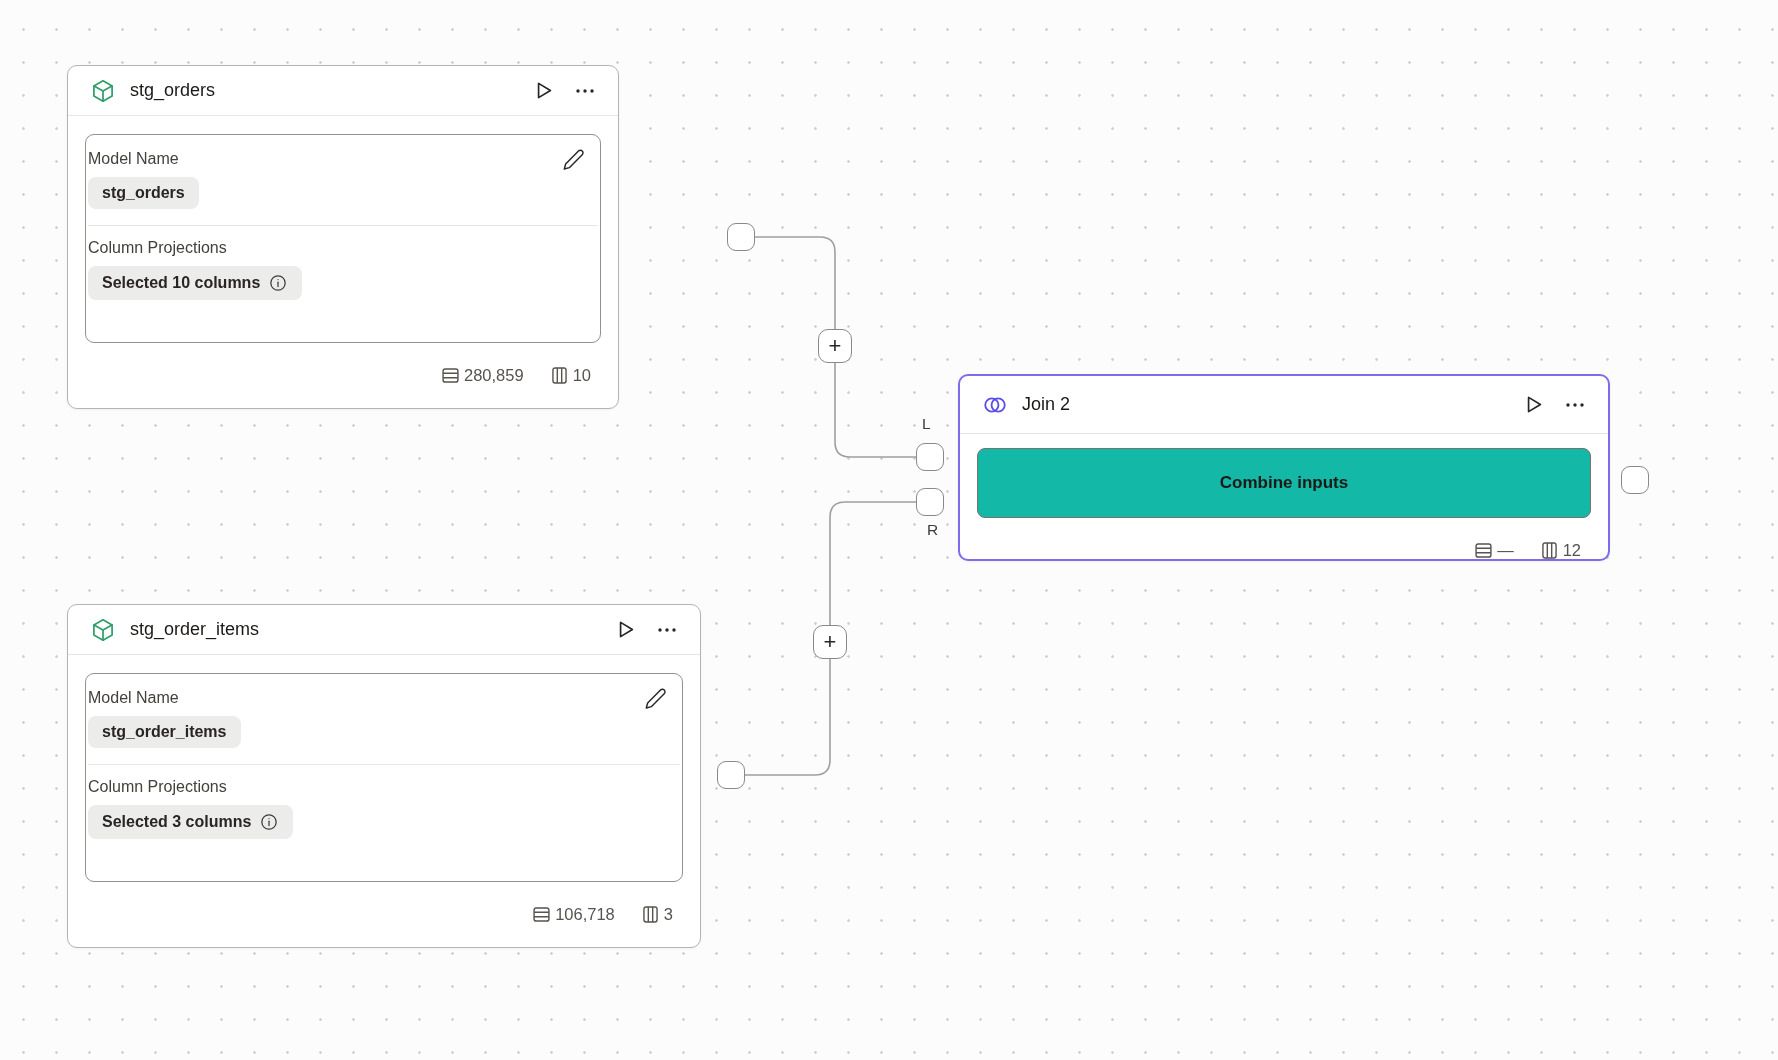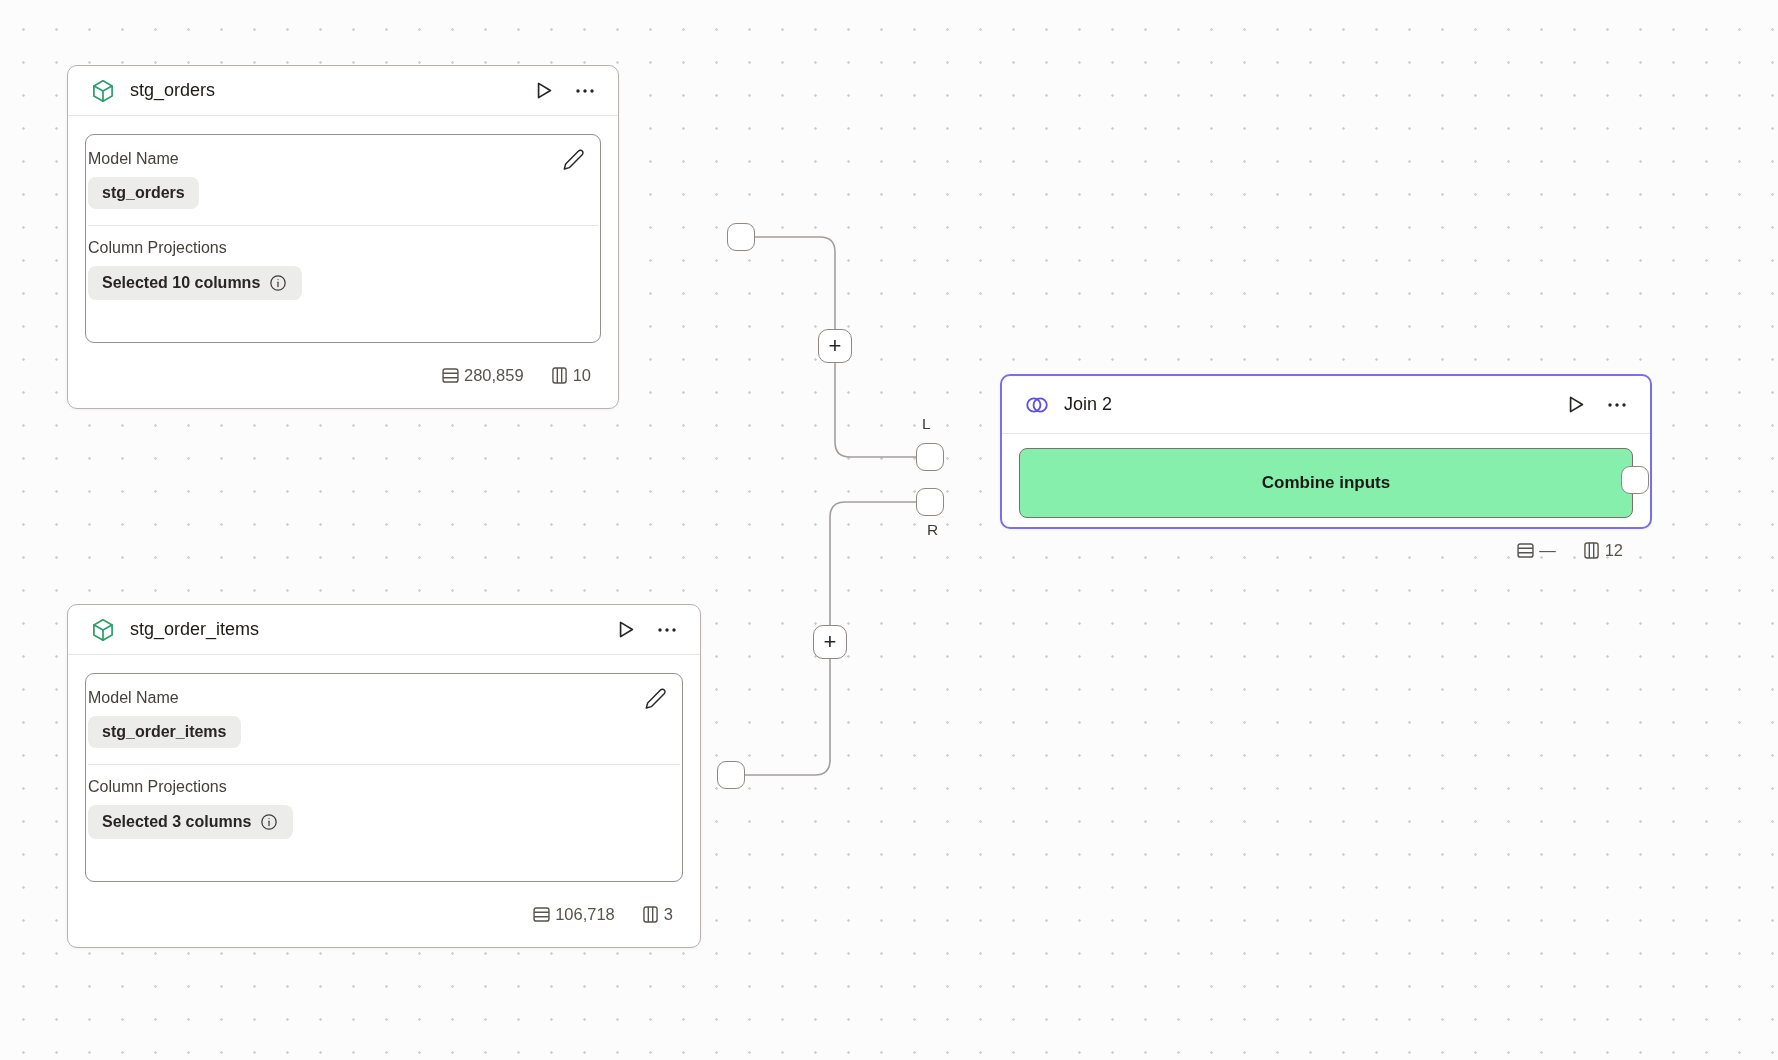--- a/index.html
+++ b/index.html
@@ -48,21 +48,21 @@
     height:65px; padding:0 27px; color:#57534e;
   }
   .stat { display:flex; align-items:center; gap:3px; font-size:16.5px; }
   .stat + .stat { margin-left:25px;align-items:center; }
 
   
   .node-join { border:2px solid #7c6eeb; }
   .node-join .node-header { height:58px; }
   .combine-btn {
     display:block; margin:14px 17px 0; width:calc(100% - 34px); height:70px;
-    background:#86efac; border:1px solid #79716b; border-radius:8px;
+    background:#14b8a6; border:1px solid #79716b; border-radius:8px;
     font-family:"Liberation Sans", sans-serif;
     font-size:17px; font-weight:600; color:#1c1917; cursor:pointer;
   }
   .node-join .node-footer { height:64px; }
 
   .port {
     position:absolute; width:28px; height:28px;
     background:#fff; border:1.5px solid #8d8883; border-radius:9px;
   }
   .plus-btn {
@@ -209,21 +209,21 @@
       <span class="stat">
         <svg width="21" height="21" viewBox="0 0 24 24" fill="none" stroke="#57534e" stroke-width="1.6">
           <rect x="4.5" y="3.5" width="15" height="17" rx="2.5"></rect>
             <path d="M9.5 3.5v17M14.5 3.5v17"></path>
         </svg>
         <span>3</span>
       </span>
     </div>
   </div>
 
-  <div class="node node-join" style="left:958px; top:374px; width:652px; height:155px;margin-left:42px;">
+  <div class="node node-join" style="left:958px; top:374px; width:652px; height:187px;">
     <div class="node-header">
       <span style="display:flex;">
         <svg width="26" height="26" viewBox="0 0 24 24" fill="none" stroke="#5a50e6" stroke-width="1.7">
           <circle cx="9.1" cy="12" r="6.1"></circle>
             <circle cx="14.9" cy="12" r="6.1"></circle>
         </svg>
       </span>
       <span class="node-title">Join 2</span>
       <span class="header-actions">
         <button class="icon-btn">

